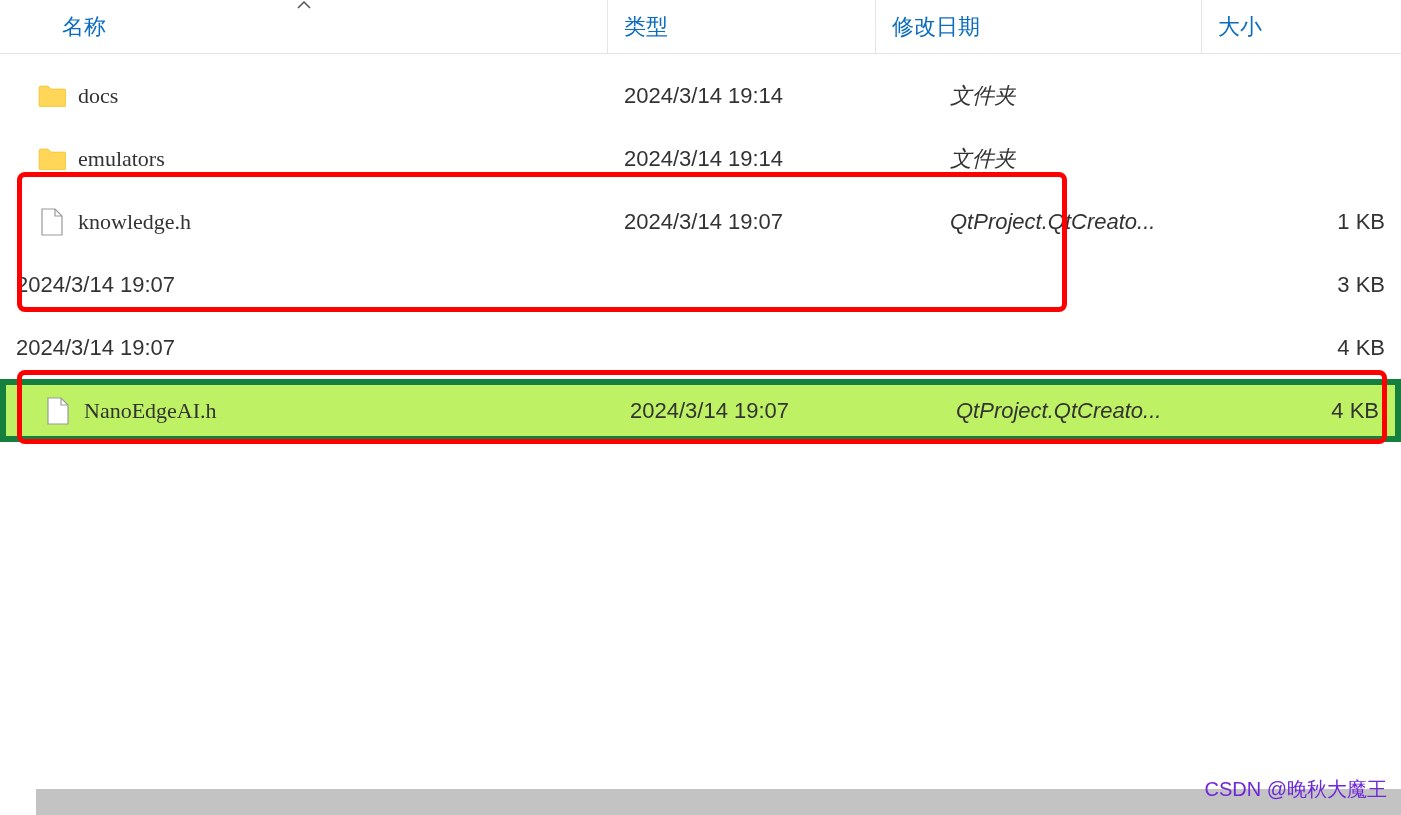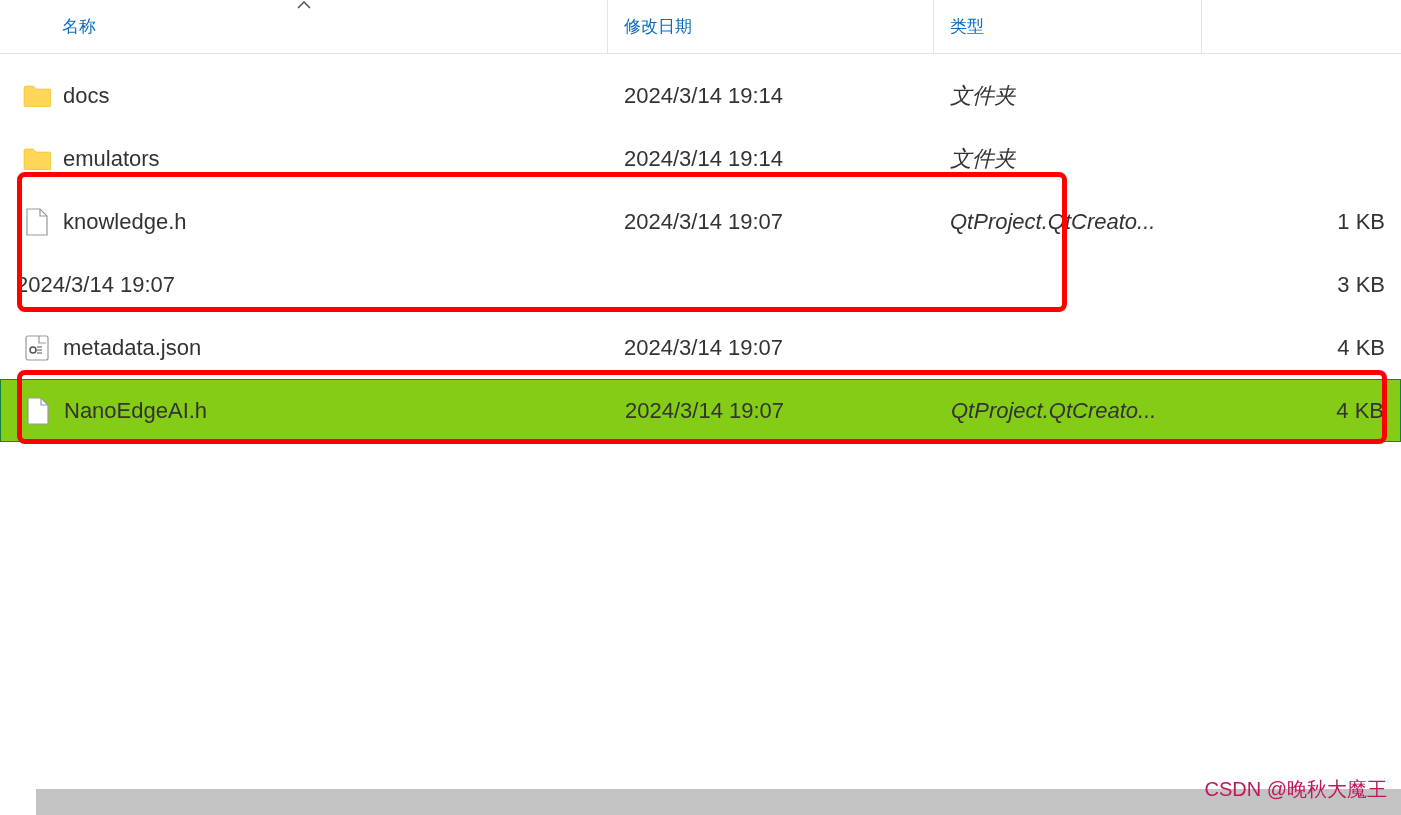--- a/index.html
+++ b/index.html
@@ -24,21 +24,21 @@
     .header-row {
       display: flex;
       align-items: center;
       height: 54px;
       border-bottom: 1px solid #e5e5e5;
       position: relative;
     }
     .header-cell {
       padding-left: 16px;
       color: #0b6cbf;
-      font-size: 17px;
+      font-size: 22px;
       display: flex;
       align-items: center;
       height: 100%;
       border-right: 1px solid #e5e5e5;
       position: relative;
     }
     .header-cell.name {
       width: 608px;
       padding-left: 62px;
     }
@@ -64,36 +64,37 @@
       padding-top: 10px;
     }
     .file-row {
       display: flex;
       align-items: center;
       height: 63px;
       cursor: default;
       position: relative;
     }
     .file-row.selected {
-      background: #84cc16;
-      border: 1px solid #15803d;
+      background: #bef264;
+      border: 6px solid #15803d;
     }
     .cell {
       padding-left: 16px;
       font-size: 22px;
       color: #333;
       overflow: hidden;
       white-space: nowrap;
       text-overflow: ellipsis;
     }
     .cell.name {
       width: 608px;
       display: flex;
       align-items: center;
-      padding-left: 21px;
+      padding-left: 36px;
+      font-family: Liberation Serif, serif;
     }
     .cell.date {
       width: 326px;
     }
     .cell.type {
       width: 268px;
       font-style: italic;
     }
     .cell.size {
       flex: 1;
@@ -138,44 +139,47 @@
     }
     .scrollbar-thumb {
       height: 100%;
       width: 100%;
       background: #c3c3c3;
     }
     .watermark {
       position: absolute;
       bottom: 12px;
       right: 14px;
-      color: #be185d;
+      color: #6d28d9;
       font-size: 20px;
       pointer-events: none;
     }
   </style>
 </head>
 <body>
 
 <div class="file-view">
 
   <div class="header-row">
     <div class="header-cell name">
       <span class="sort-indicator">
         <svg width="14" height="8" viewBox="0 0 14 8">
             <path d="M1 7 L7 1 L13 7" fill="none" stroke="#555" stroke-width="1.5"></path>
           </svg>
       </span>
       <span>名称</span>
     </div>
+    <div class="header-cell type">
+      <span>类型</span>
+    </div>
     <div class="header-cell date">
       <span>修改日期</span>
     </div>
-    <div class="header-cell type">
-      <span>类型</span>
+    <div class="header-cell size">
+      <span>大小</span>
     </div>
   </div>
 
   <div class="file-list" id="file-list">
       <div class="file-row">
         <div class="cell name">
           <span class="icon-wrap">
             <svg width="28" height="22" viewBox="0 0 28 22">
               <path d="M1 3 Q1 1 3 1 L10 1 L13 4 L26 4 Q28 4 28 6 L28 20 Q28 22 26 22 L3 22 Q1 22 1 20 Z" fill="#ffd658" stroke="#e0b000" stroke-width="0.5"></path>
             </svg>
@@ -211,31 +215,20 @@
         </div>
         <div class="cell date">2024/3/14 19:07</div>
         <div class="cell type">QtProject.QtCreato...</div>
         <div class="cell size">1 KB</div>
       </div>
       <div class="file-row">
         <div class="cell date">2024/3/14 19:07</div>
         <div class="cell size">3 KB</div>
       </div>
       <div class="file-row">
-        <div class="cell name">
-          <span class="icon-wrap">
-            <svg width="24" height="26" viewBox="0 0 24 26">
-              <rect x="1" y="1" width="22" height="24" rx="2" fill="#fff" stroke="#999" stroke-width="1.2"></rect>
-              <path d="M14 1 L14 8 L21 8" fill="none" stroke="#999" stroke-width="1.2"></path>
-              <circle cx="8" cy="15" r="3" fill="none" stroke="#555" stroke-width="1.5"></circle>
-              <path d="M12 12 L17 12 M12 15 L17 15 M12 18 L17 18" stroke="#555" stroke-width="1.2"></path>
-            </svg>
-          </span>
-          <span>metadata.json</span>
-        </div>
         <div class="cell date">2024/3/14 19:07</div>
         <div class="cell size">4 KB</div>
       </div>
       <div class="file-row selected">
         <div class="cell name">
           <span class="icon-wrap">
             <svg width="22" height="28" viewBox="0 0 22 28">
               <path d="M1 1 L14 1 L21 8 L21 27 L1 27 Z" fill="#fff" stroke="#999" stroke-width="1.2"></path>
               <path d="M14 1 L14 8 L21 8" fill="none" stroke="#999" stroke-width="1.2"></path>
             </svg>

